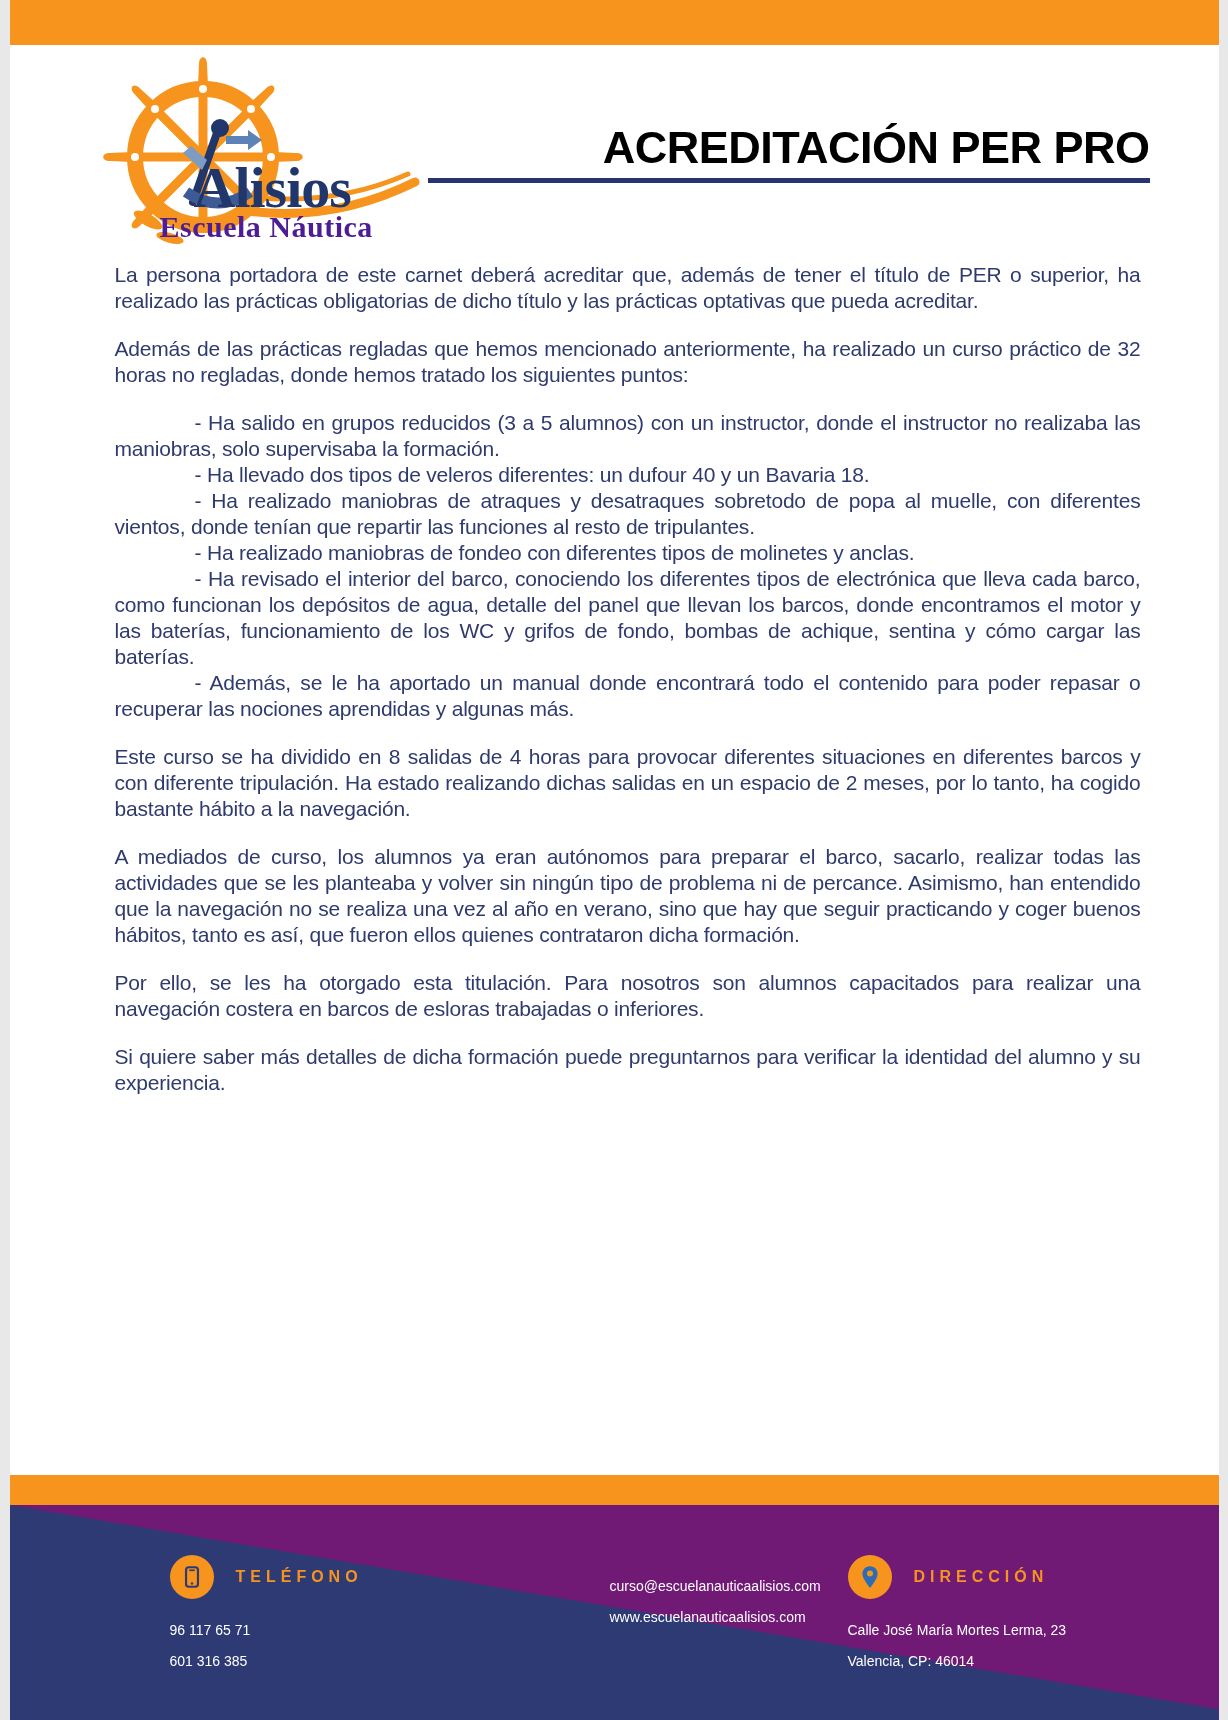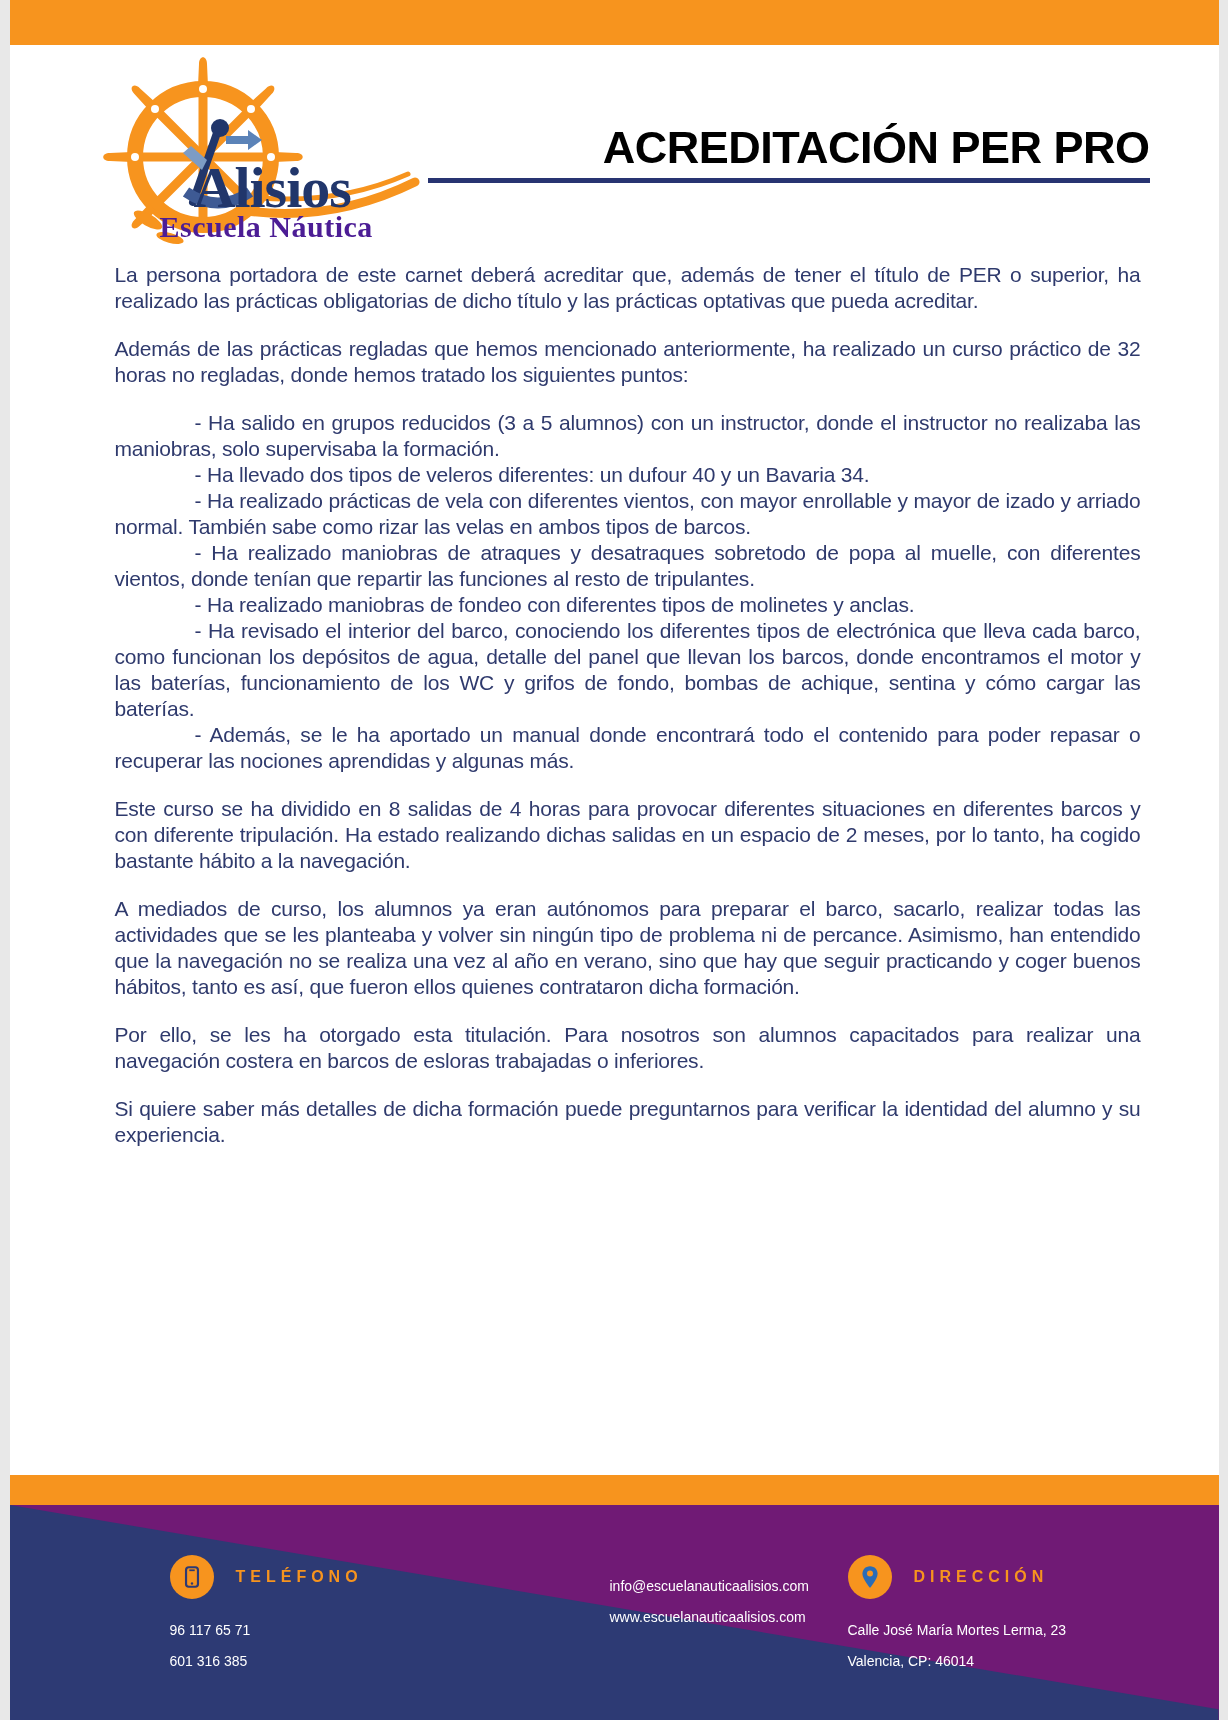--- a/index.html
+++ b/index.html
@@ -135,22 +135,21 @@
   </div>
 
   <div class="doc-title">ACREDITACIÓN PER PRO</div>
   <div class="title-rule"></div>
 
   <div class="content">
     <p>La persona portadora de este carnet deberá acreditar que, además de tener el título de PER o superior, ha realizado las prácticas obligatorias de dicho título y las prácticas optativas que pueda acreditar.</p>
     <p>Además de las prácticas regladas que hemos mencionado anteriormente, ha realizado un curso práctico de 32 horas no regladas, donde hemos tratado los siguientes puntos:</p>
     <div class="bullets">
       <p>- Ha salido en grupos reducidos (3 a 5 alumnos) con un instructor, donde el instructor no realizaba las maniobras, solo supervisaba la formación.</p>
-      <p>- Ha llevado dos tipos de veleros diferentes: un dufour 40 y un Bavaria 34.</p>
-      <p>- Ha realizado prácticas de vela con diferentes vientos, con mayor enrollable y mayor de izado y arriado normal. También sabe como rizar las velas en ambos tipos de barcos.</p>
+      <p>- Ha llevado dos tipos de veleros diferentes: un dufour 40 y un Bavaria 18.</p>
       <p>- Ha realizado maniobras de atraques y desatraques sobretodo de popa al muelle, con diferentes vientos, donde tenían que repartir las funciones al resto de tripulantes.</p>
       <p>- Ha realizado maniobras de fondeo con diferentes tipos de molinetes y anclas.</p>
       <p>- Ha revisado el interior del barco, conociendo los diferentes tipos de electrónica que lleva cada barco, como funcionan los depósitos de agua, detalle del panel que llevan los barcos, donde encontramos el motor y las baterías, funcionamiento de los WC y grifos de fondo, bombas de achique, sentina y cómo cargar las baterías.</p>
       <p>- Además, se le ha aportado un manual donde encontrará todo el contenido para poder repasar o recuperar las nociones aprendidas y algunas más.</p>
     </div>
     <p>Este curso se ha dividido en 8 salidas de 4 horas para provocar diferentes situaciones en diferentes barcos y con diferente tripulación. Ha estado realizando dichas salidas en un espacio de 2 meses, por lo tanto, ha cogido bastante hábito a la navegación.</p>
     <p>A mediados de curso, los alumnos ya eran autónomos para preparar el barco, sacarlo, realizar todas las actividades que se les planteaba y volver sin ningún tipo de problema ni de percance. Asimismo, han entendido que la navegación no se realiza una vez al año en verano, sino que hay que seguir practicando y coger buenos hábitos, tanto es así, que fueron ellos quienes contrataron dicha formación.</p>
     <p>Por ello, se les ha otorgado esta titulación. Para nosotros son alumnos capacitados para realizar una navegación costera en barcos de esloras trabajadas o inferiores.</p>
     <p>Si quiere saber más detalles de dicha formación puede preguntarnos para verificar la identidad del alumno y su experiencia.</p>
   </div>
@@ -171,21 +170,21 @@
         <div class="contact-label">TELÉFONO</div>
       </div>
       <div class="contact-lines">
         <div>96 117 65 71</div>
         <div>601 316 385</div>
       </div>
     </div>
 
     <div class="contact-col col-mail">
       <div class="contact-lines">
-        <div>info@escuelanauticaalisios.com</div>
+        <div>curso@escuelanauticaalisios.com</div>
         <div>www.escuelanauticaalisios.com</div>
       </div>
     </div>
 
     <div class="contact-col col-addr">
       <div class="icon-row">
         <div class="icon-circle">
           <svg width="26" height="26" viewBox="0 0 24 24">
             <path d="M12 2 C7.6 2 5 5.4 5 9 C5 14 12 22 12 22 C12 22 19 14 19 9 C19 5.4 16.4 2 12 2 Z" fill="#2A6CB5"></path>
             <circle cx="12" cy="8.8" r="2.8" fill="#F7941E"></circle>

